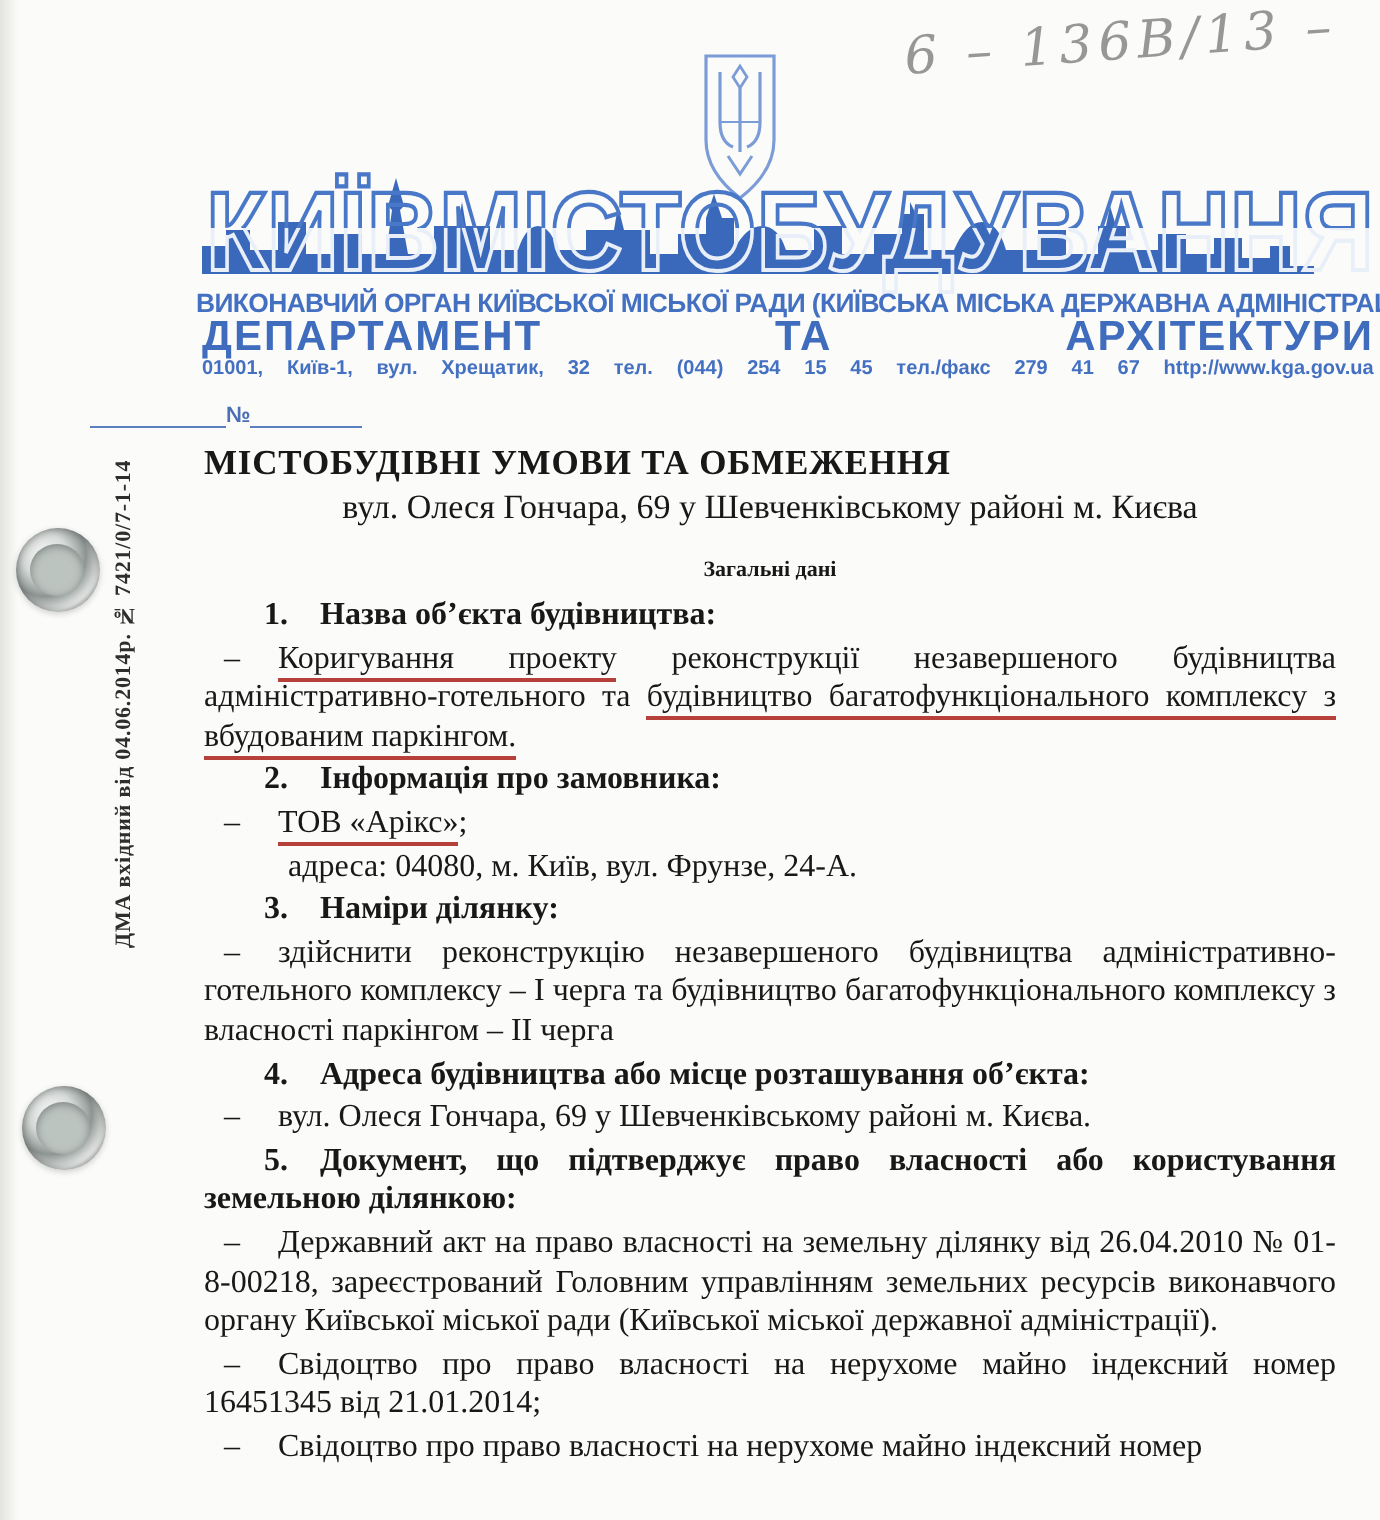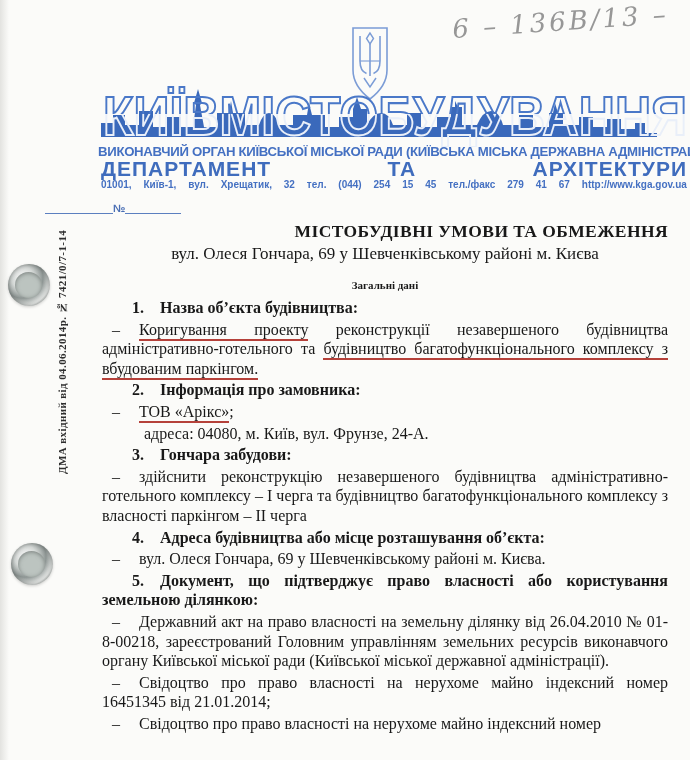--- a/index.html
+++ b/index.html
@@ -40,21 +40,21 @@
   
   .grommet{position:absolute;width:42px;height:42px;border-radius:50%;
         background:radial-gradient(circle at 34% 32%, #f7f7f7 0%, #d6dad8 28%, #8e9694 52%, #eef0ee 72%, #a9b0ad 100%);
         box-shadow:inset 0 0 5px rgba(60,65,63,.65), 0 1px 3px rgba(0,0,0,.18);}
   .grommet .hole{position:absolute;left:7px;top:8px;width:27px;height:26px;border-radius:50%;
         background:#bcc4c0;box-shadow:inset 0 1px 4px rgba(70,75,73,.55);}
   .g1{left:8px;top:264px;} .g2{left:11px;top:543px;}
   
   .content{position:absolute;left:102px;top:220px;width:566px;}
   .content p{margin:0;}
-  .title1,.title2{text-align:right;font-weight:bold;font-size:17.5px;line-height:23px;letter-spacing:0.4px;}
+  .title1,.title2{text-align:left;font-weight:bold;font-size:17.5px;line-height:23px;letter-spacing:0.4px;}
   .title3{text-align:center;font-size:17px;line-height:22px;}
   .general{text-align:center;font-weight:bold;font-size:11px;line-height:22px;margin-top:9px !important;}
   .sec{font-size:16px;line-height:19.6px;text-align:justify;margin-top:2px !important;}
   .sh{font-weight:bold;text-indent:30px;}
   .shnum{margin-right:16px;}
   .di{text-indent:10px;}
   .dash{margin-right:19px;}
   .addr-item{text-indent:42px;}
   .redline{border-bottom:2.6px solid #b5413a;padding-bottom:1px;}
 </style>
@@ -150,21 +150,21 @@
     <p class="title3">вул. Олеся Гончара, 69 у Шевченківському районі м. Києва</p>
     <p class="general">Загальні дані</p>
 
     <p class="sec sh"><span class="shnum">1.</span><span>Назва об’єкта будівництва:</span></p>
     <p class="sec di"><span class="dash">–</span><span class="redline">Коригування проекту</span> <span>реконструкції незавершеного будівництва адміністративно-готельного та</span> <span class="redline">будівництво багатофункціонального комплексу з вбудованим паркінгом.</span></p>
 
     <p class="sec sh"><span class="shnum">2.</span><span>Інформація про замовника:</span></p>
     <p class="sec di"><span class="dash">–</span><span class="redline">ТОВ «Арікс»</span><span>;</span></p>
     <p class="sec addr-item">адреса: 04080, м. Київ, вул. Фрунзе, 24-А.</p>
 
-    <p class="sec sh"><span class="shnum">3.</span><span>Гончара забудови:</span></p>
+    <p class="sec sh"><span class="shnum">3.</span><span>Наміри ділянку:</span></p>
     <p class="sec di"><span class="dash">–</span><span>здійснити реконструкцію незавершеного будівництва адміністративно-готельного комплексу – І черга та будівництво багатофункціонального комплексу з власності паркінгом – ІІ черга</span></p>
 
     <p class="sec sh"><span class="shnum">4.</span><span>Адреса будівництва або місце розташування об’єкта:</span></p>
     <p class="sec di"><span class="dash">–</span><span>вул. Олеся Гончара, 69 у Шевченківському районі м. Києва.</span></p>
 
     <p class="sec sh"><span class="shnum">5.</span><span>Документ, що підтверджує право власності або користування земельною ділянкою:</span></p>
     <p class="sec di"><span class="dash">–</span><span>Державний акт на право власності на земельну ділянку від 26.04.2010 № 01-8-00218, зареєстрований Головним управлінням земельних ресурсів виконавчого органу Київської міської ради (Київської міської державної адміністрації).</span></p>
     <p class="sec di"><span class="dash">–</span><span>Свідоцтво про право власності на нерухоме майно індексний номер 16451345 від 21.01.2014;</span></p>
     <p class="sec di"><span class="dash">–</span><span>Свідоцтво про право власності на нерухоме майно індексний номер</span></p>
   </div>

